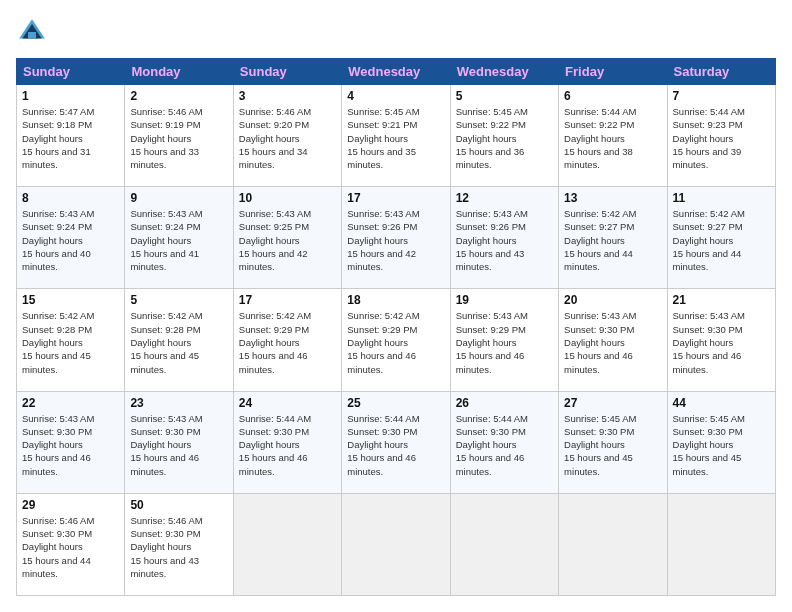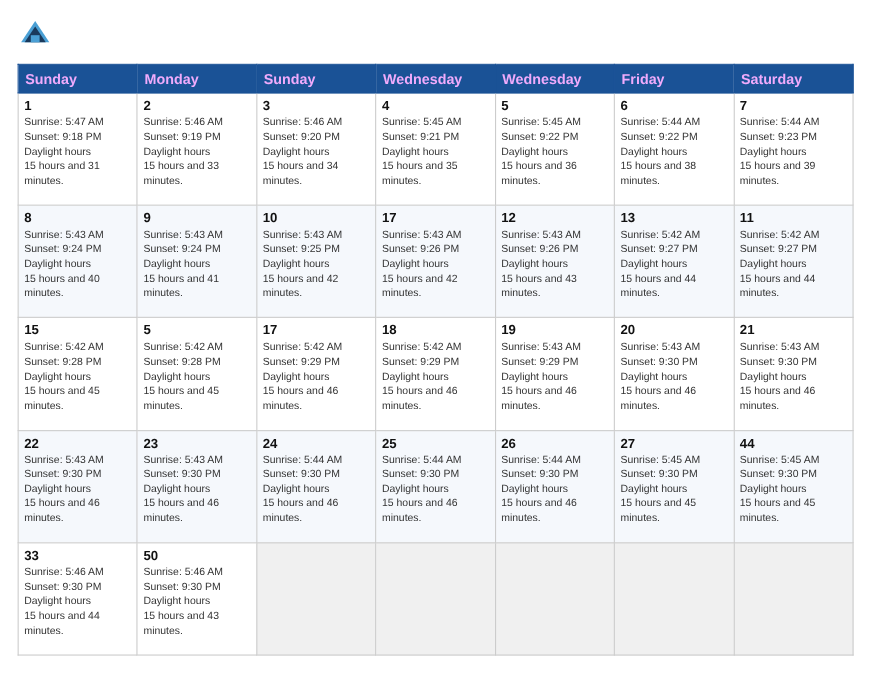--- a/index.html
+++ b/index.html
@@ -386,21 +386,21 @@
         <div class="day-info">
           Sunrise: 5:45 AM<br>
           Sunset: 9:30 PM<br>
           Daylight hours<br>
           15 hours and 45 minutes.
         </div>
       </td>
         </tr>
         <tr class="last-row">
           <td>
-        <span class="day-num">33</span>
+        <span class="day-num">29</span>
         <div class="day-info">
           Sunrise: 5:46 AM<br>
           Sunset: 9:30 PM<br>
           Daylight hours<br>
           15 hours and 44 minutes.
         </div>
       </td>
           <td>
         <span class="day-num">50</span>
         <div class="day-info">

